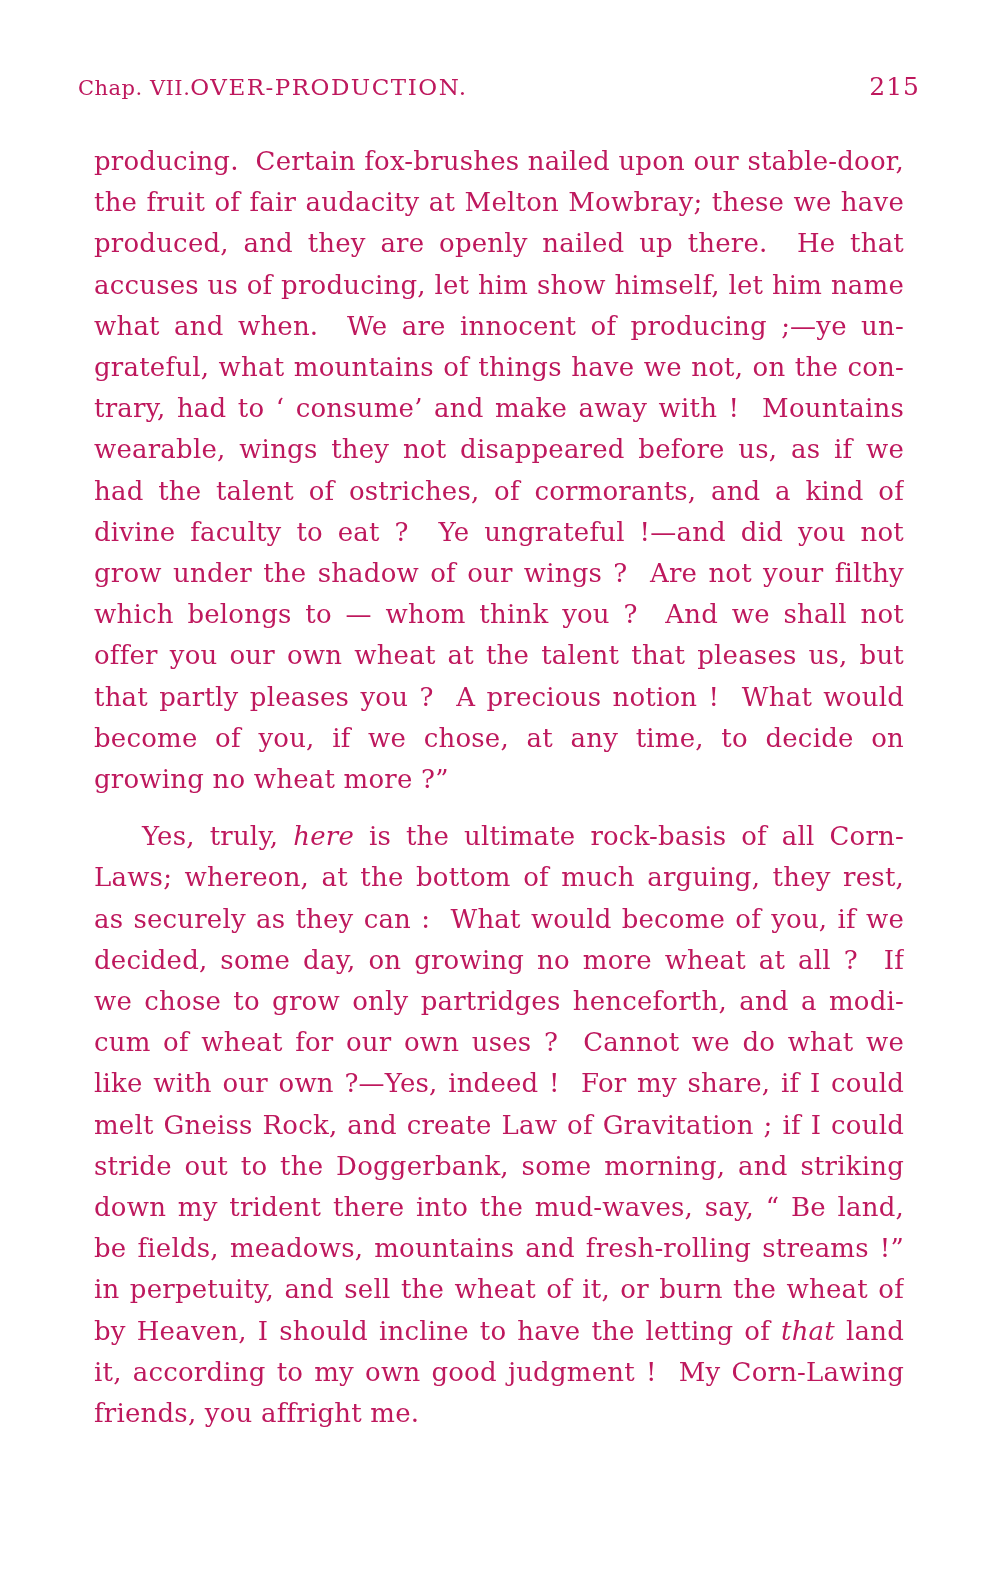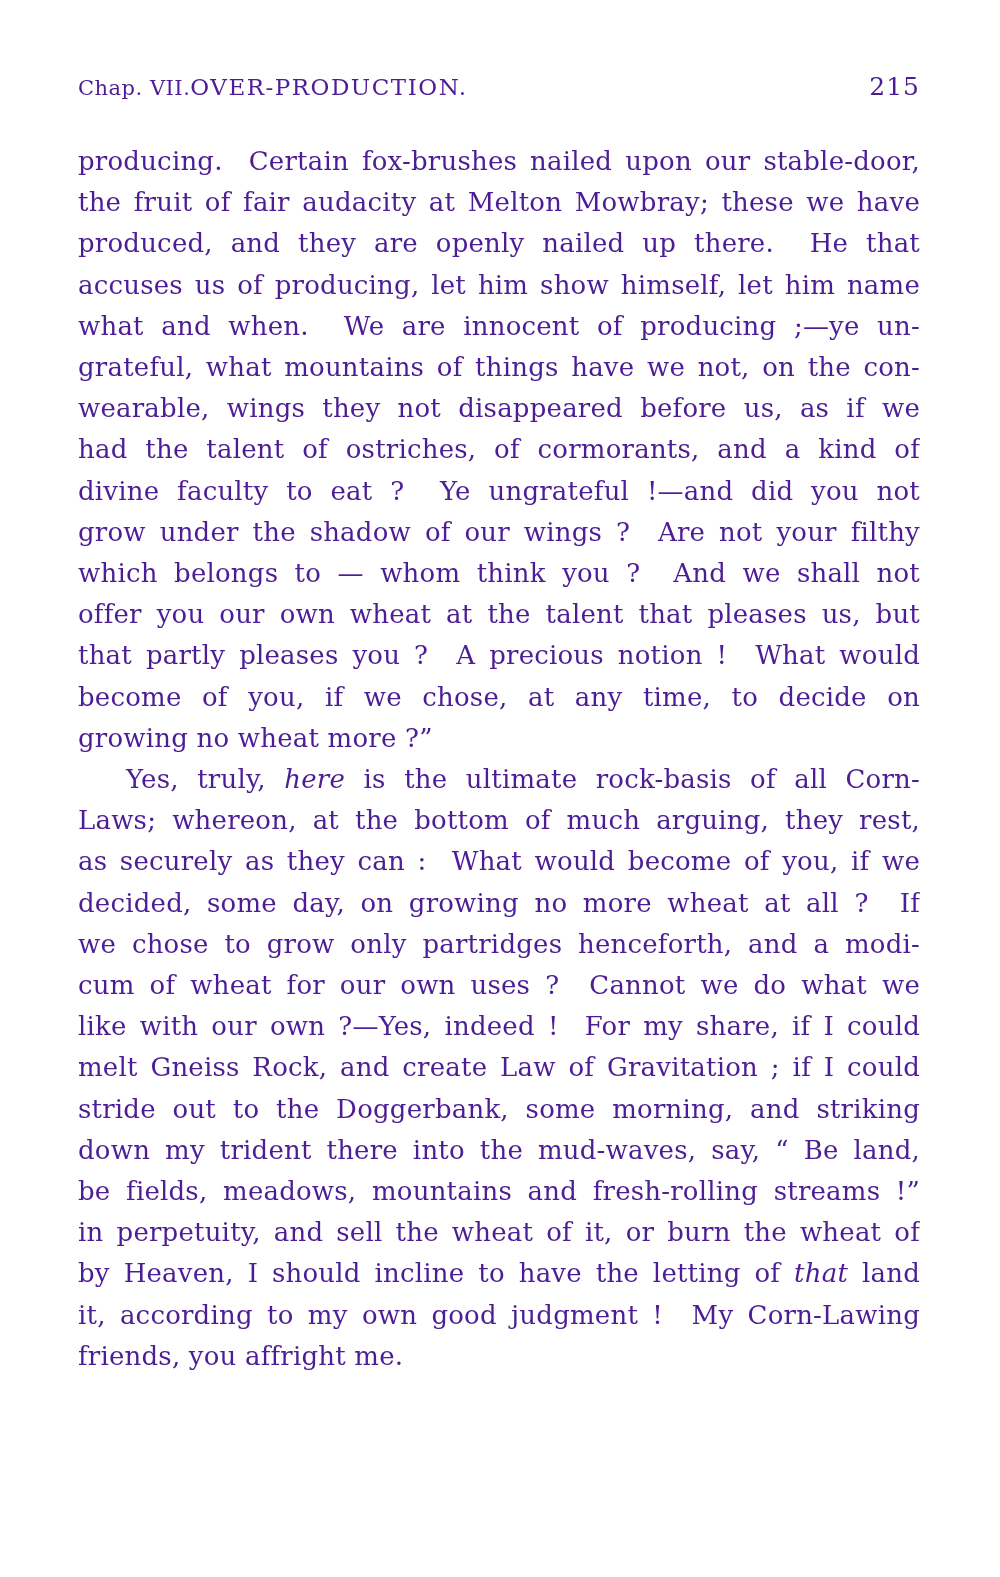--- a/index.html
+++ b/index.html
@@ -6,21 +6,21 @@
     margin: 0;
     padding: 0;
     background: #e8e8e8;
   }
   .page {
     position: relative;
     width: 1000px;
     height: 1577px;
     margin: 0 auto;
     background: #ffffff;
-    color: #4c1d95;
+    color: #be185d;
     font-family: "DejaVu Serif", "Liberation Serif", serif;
     overflow: hidden;
     box-sizing: border-box;
   }
   .running-head {
     display: flex;
     align-items: baseline;
     margin: 72px 80px 0 78px;
   }
   .running-head .chap {
@@ -36,21 +36,21 @@
   }
   .running-head .pageno {
     flex: 0 0 auto;
     font-size: 25px;
     letter-spacing: 1px;
   }
   .body-text {
     margin: 40px 80px 0 78px;
   }
   .paragraph {
-    margin: 0;
+    margin: 16px;
   }
   .line {
     font-size: 26px;
     line-height: 41.2px;
     white-space: pre-wrap;
     text-align: justify;
     text-align-last: justify;
     overflow: hidden;
     letter-spacing: 0.2px;
   }
@@ -74,20 +74,21 @@
     <span class="pageno">215</span>
   </div>
   <div class="body-text">
       <div class="paragraph">
         <div class="line">producing.  Certain fox-brushes nailed upon our stable-door,</div>
         <div class="line">the fruit of fair audacity at Melton Mowbray; these we have</div>
         <div class="line">produced, and they are openly nailed up there.  He that</div>
         <div class="line">accuses us of producing, let him show himself, let him name</div>
         <div class="line">what and when.  We are innocent of producing ;—ye un-</div>
         <div class="line">grateful, what mountains of things have we not, on the con-</div>
+        <div class="line">trary, had to ‘ consume’ and make away with !  Mountains</div>
         <div class="line">wearable, wings they not disappeared before us, as if we</div>
         <div class="line">had the talent of ostriches, of cormorants, and a kind of</div>
         <div class="line">divine faculty to eat ?  Ye ungrateful !—and did you not</div>
         <div class="line">grow under the shadow of our wings ?  Are not your filthy</div>
         <div class="line">which belongs to — whom think you ?  And we shall not</div>
         <div class="line">offer you our own wheat at the talent that pleases us, but</div>
         <div class="line">that partly pleases you ?  A precious notion !  What would</div>
         <div class="line">become of you, if we chose, at any time, to decide on</div>
         <div class="line last">growing no wheat more ?”</div>
       </div>

